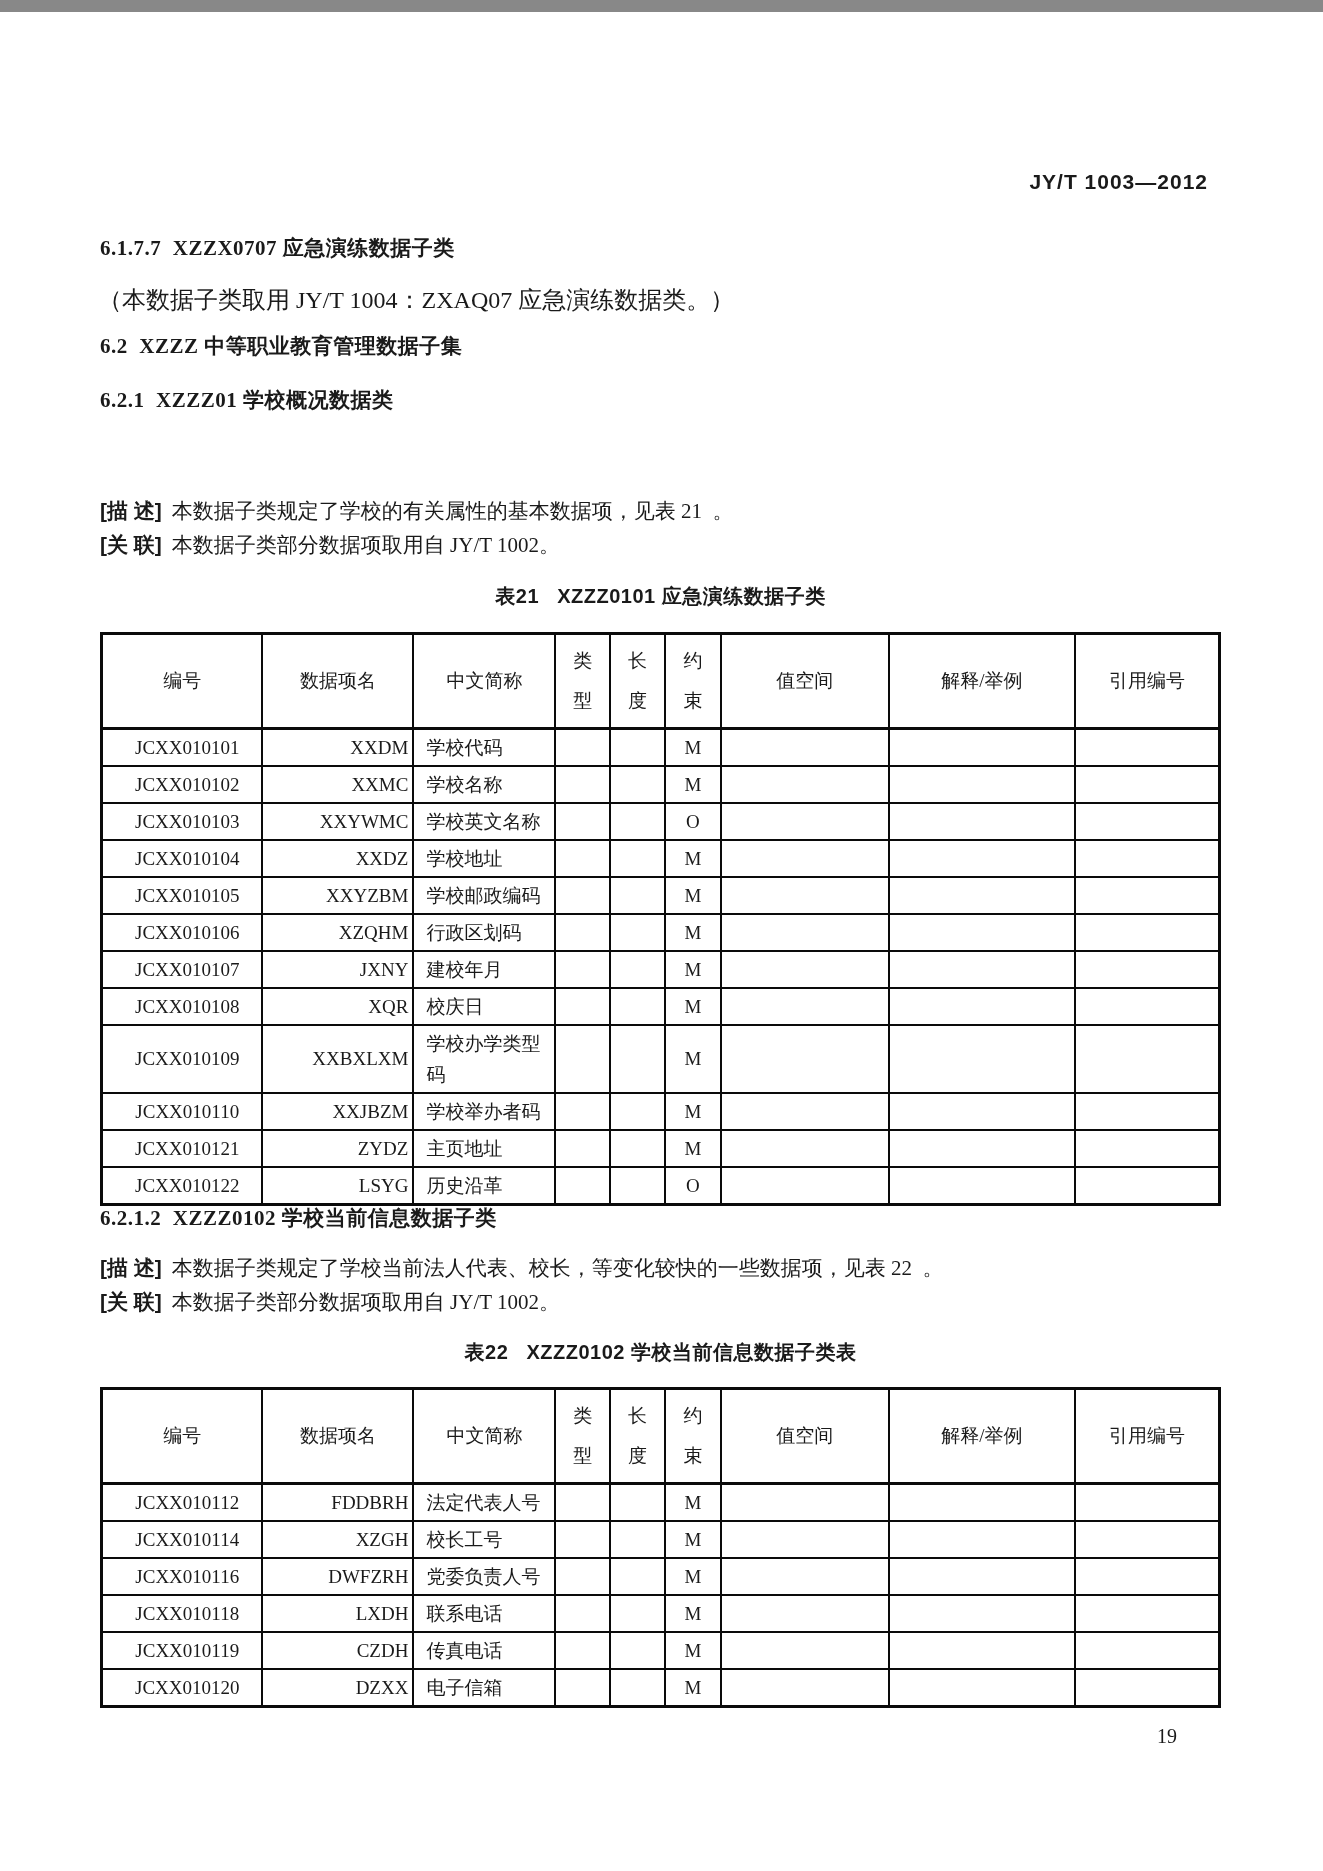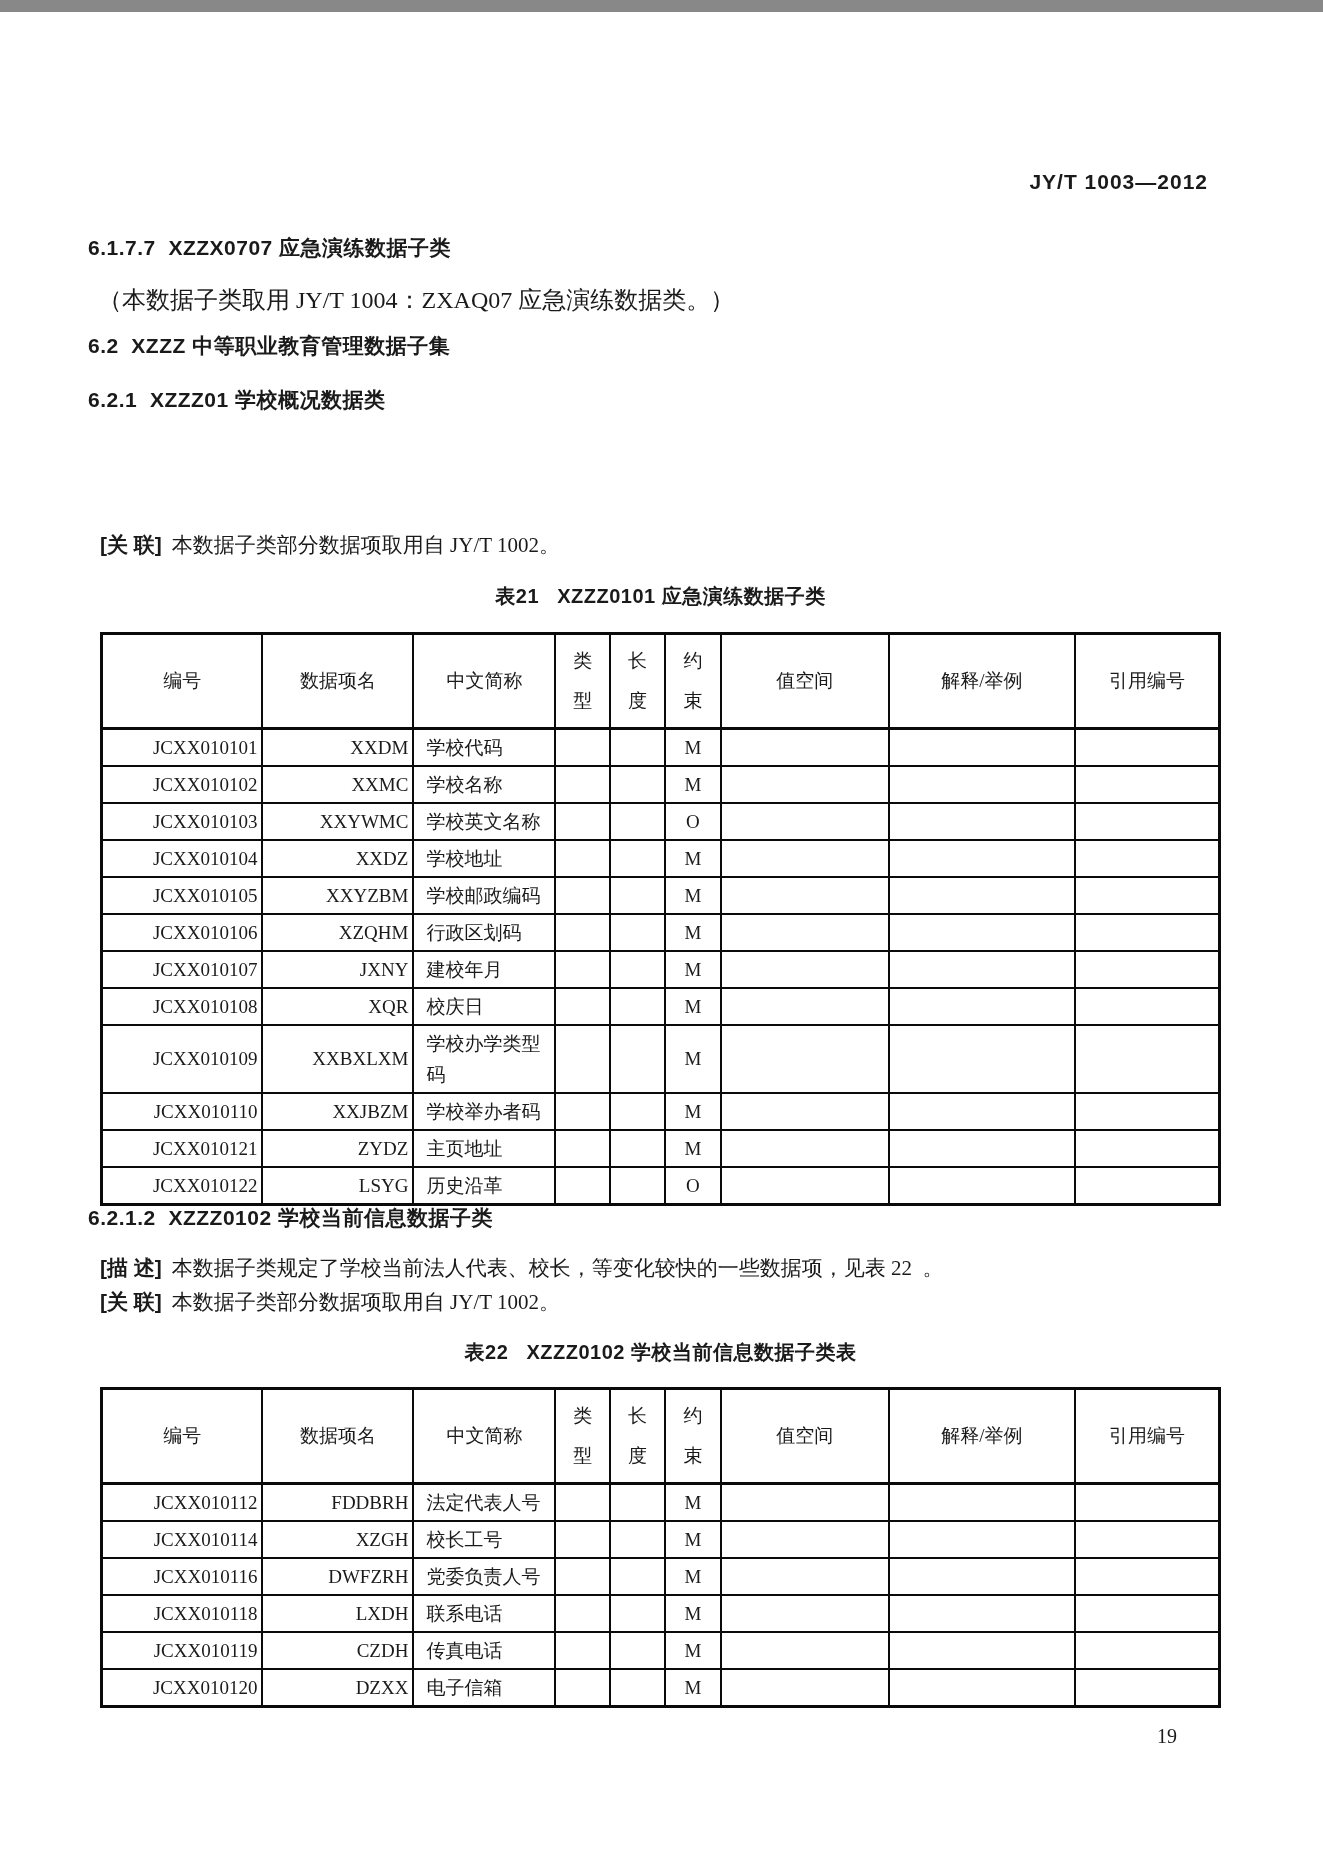--- a/index.html
+++ b/index.html
@@ -13,22 +13,22 @@
     overflow:hidden;
   }
   .abs { position:absolute; white-space:pre-wrap; }
 
   .doc-header {
     top:158px; right:115px;
     font-family:"Liberation Sans", sans-serif;
     font-weight:bold; font-size:21px; letter-spacing:1px;
   }
   .heading {
-    left:88px;
-    font-family:Liberation Sans, sans-serif;
+    left:100px;
+    font-family:Liberation Serif, serif;
     font-weight:bold; font-size:21px; letter-spacing:0.5px;
   }
   .h6177 { top:222px; }
   .h62   { top:320px; }
   .h621  { top:374px; }
   .h6211 { top:428px; }
   .h6212 { top:1192px; }
 
   .note { top:272px; left:98px; font-size:24px; }
 
@@ -73,21 +73,21 @@
   }
   .datatable tbody td {
     height:30px;
     font-size:19px;
     line-height:30px;
     padding:2px 4px;
     vertical-align:middle;
     text-align:center;
     overflow:hidden;
   }
-  .datatable tbody td.c0 { text-align:right; padding-left:14px; }
+  .datatable tbody td.c0 { text-align:center; padding-left:14px; }
   .datatable tbody td.c1 { text-align:right; padding-left:12px; }
   .datatable tbody td.c2 { text-align:left; padding-left:12px; line-height:31px;border-radius:13px; }
   .datatable col.w0 { width:14.4%; }
   .datatable col.w1 { width:13.5%; }
   .datatable col.w2 { width:12.7%; }
   .datatable col.w3 { width:4.9%; }
   .datatable col.w4 { width:4.9%; }
   .datatable col.w5 { width:5.0%; }
   .datatable col.w6 { width:15.0%; }
   .datatable col.w7 { width:16.7%; }
@@ -100,20 +100,21 @@
 <div class="page">
 
   <div class="abs doc-header">JY/T 1003—2012</div>
 
   <div class="abs heading h6177">6.1.7.7  XZZX0707 应急演练数据子类</div>
   <div class="abs note">（本数据子类取用 JY/T 1004：ZXAQ07 应急演练数据类。）</div>
 
   <div class="abs heading h62">6.2  XZZZ 中等职业教育管理数据子集</div>
   <div class="abs heading h621">6.2.1  XZZZ01 学校概况数据类</div>
 
+  <div class="abs kvline desc1"><span class="lbl">[描 述]</span><span>本数据子类规定了学校的有关属性的基本数据项，见表 21  。</span></div>
   <div class="abs kvline rel1"><span class="lbl">[关 联]</span><span>本数据子类部分数据项取用自 JY/T 1002。</span></div>
 
   <div class="abs caption cap21">表21   XZZZ0101 应急演练数据子类</div>
 
   <table class="abs datatable t21" id="table21">
     <colgroup>
       <col class="w0"><col class="w1"><col class="w2"><col class="w3"><col class="w4">
       <col class="w5"><col class="w6"><col class="w7"><col class="w8">
     </colgroup>
     <thead><tr><th>编号</th><th>数据项名</th><th>中文简称</th><th>类

